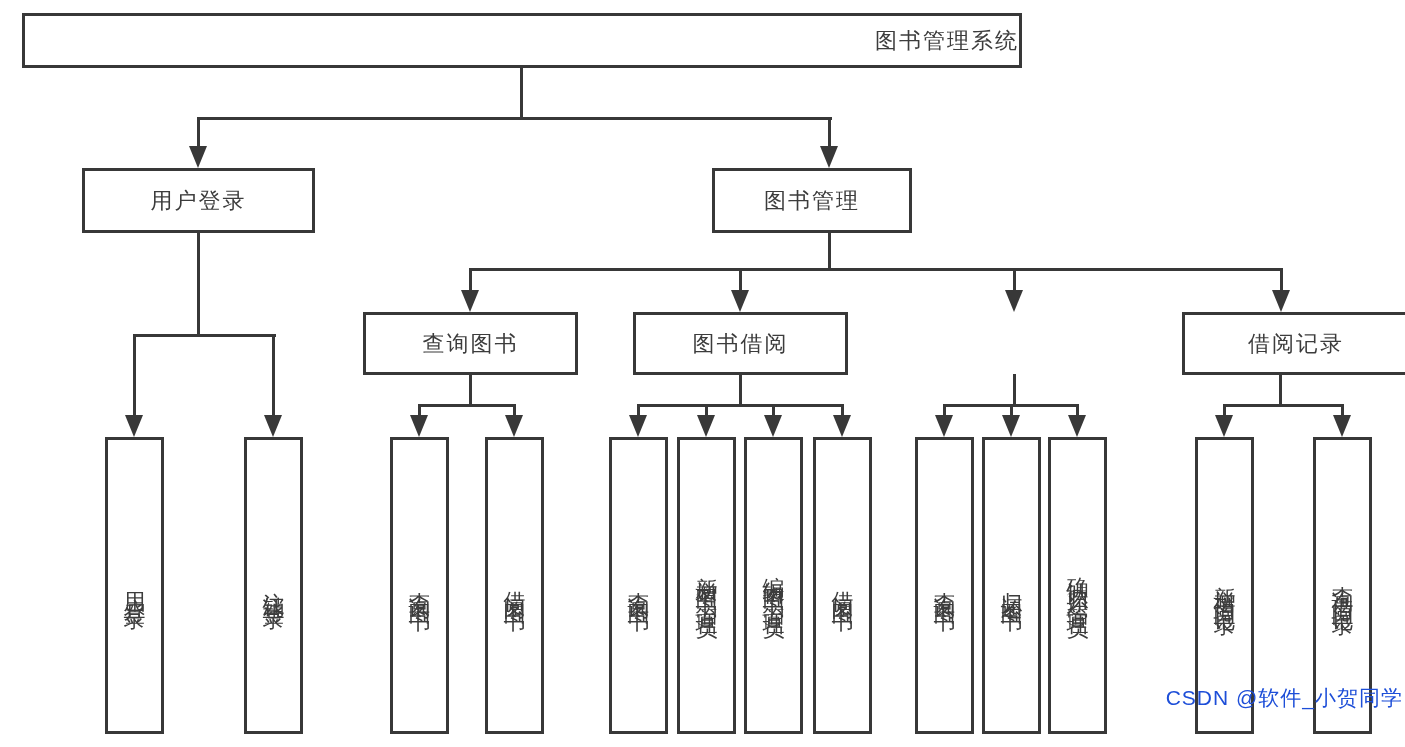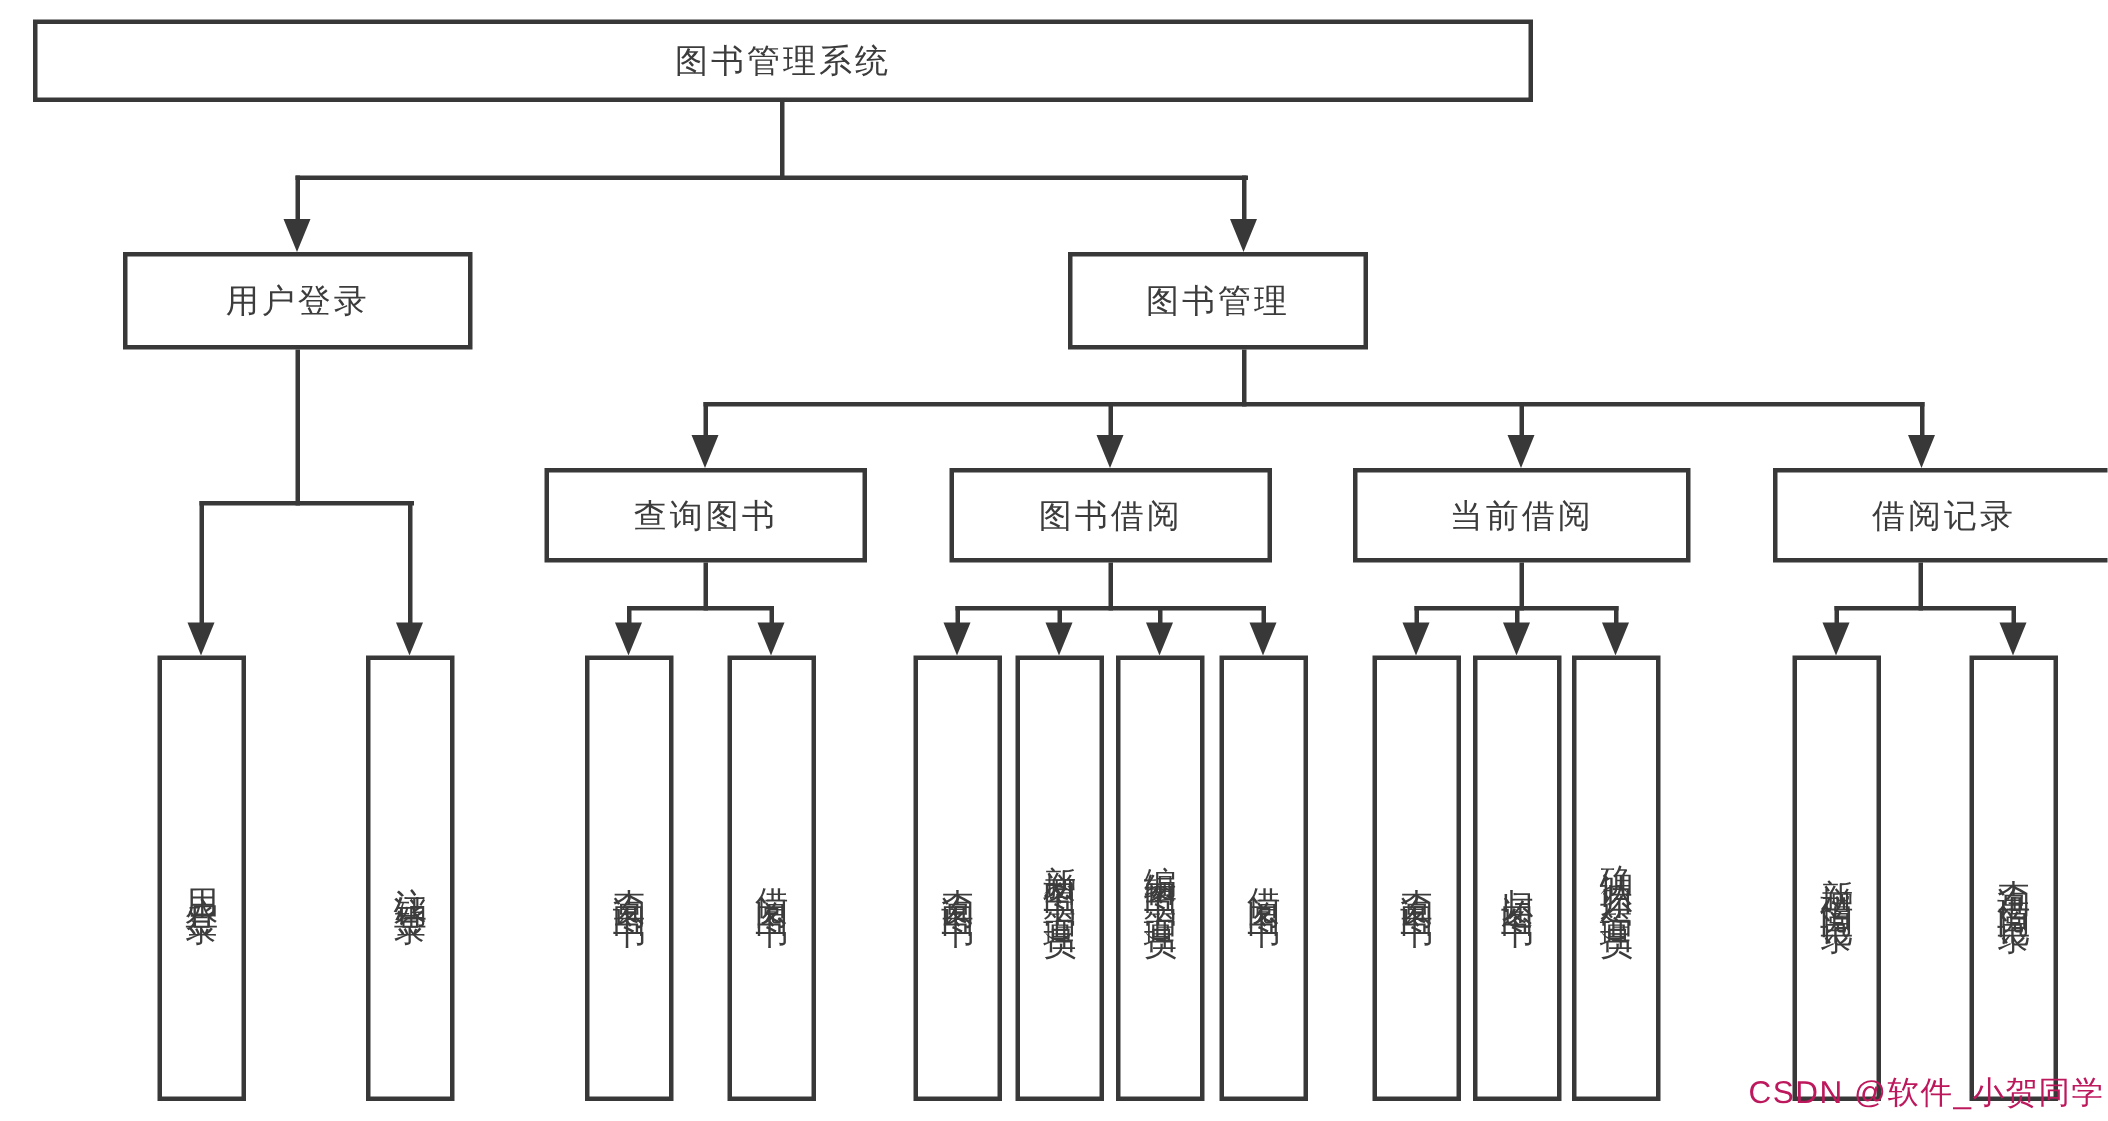--- a/index.html
+++ b/index.html
@@ -28,48 +28,45 @@
     content:'';position:absolute;top:0;bottom:18px;left:50%;margin-left:-1.5px;
     width:3px;background:#383838;
   }
   .arm::after{
     content:'';position:absolute;bottom:0;left:50%;margin-left:-9px;
     width:0;height:0;border-left:9px solid transparent;border-right:9px solid transparent;
     border-top:22px solid #383838;
   }
   
   .watermark{
-    position:absolute;right:2px;top:714px;font-size:21px;letter-spacing:1px;
-    color:#be185d;z-index:5;white-space:nowrap;
+    position:absolute;right:2px;top:684px;font-size:21px;letter-spacing:1px;
+    color:#1d4ed8;z-index:5;white-space:nowrap;
   }
 </style>
 </head>
 <body>
 
 <div class="canvas">
 
-  <div class="box" style="left:22px;top:13px;width:1000px;height:55px;">
+  <div class="box" style="left:22px;top:13px;width:1000px;height:55px;justify-content:flex-end;">
     <span class="hlabel">图书管理系统</span>
   </div>
 
   <div class="box" style="left:82px;top:168px;width:233px;height:65px;">
     <span class="hlabel">用户登录</span>
   </div>
   <div class="box" style="left:712px;top:168px;width:200px;height:65px;">
     <span class="hlabel">图书管理</span>
   </div>
 
   <div class="box" style="left:363px;top:312px;width:215px;height:63px;">
     <span class="hlabel">查询图书</span>
   </div>
   <div class="box" style="left:633px;top:312px;width:215px;height:63px;justify-content:center;">
     <span class="hlabel">图书借阅</span>
-  </div>
-  <div class="box" style="left:902px;top:312px;width:225px;height:63px;">
-    <span class="hlabel">当前借阅</span>
   </div>
   <div class="box" style="left:1164px;top:312px;width:228px;height:63px;margin-left:18px;">
     <span class="hlabel">借阅记录</span>
   </div>
 
   <div class="box" style="left:105px;top:437px;width:59px;height:297px;">
     <span class="vlabel">用户登录</span>
   </div>
   <div class="box" style="left:244px;top:437px;width:59px;height:297px;">
     <span class="vlabel">注销登录</span>

